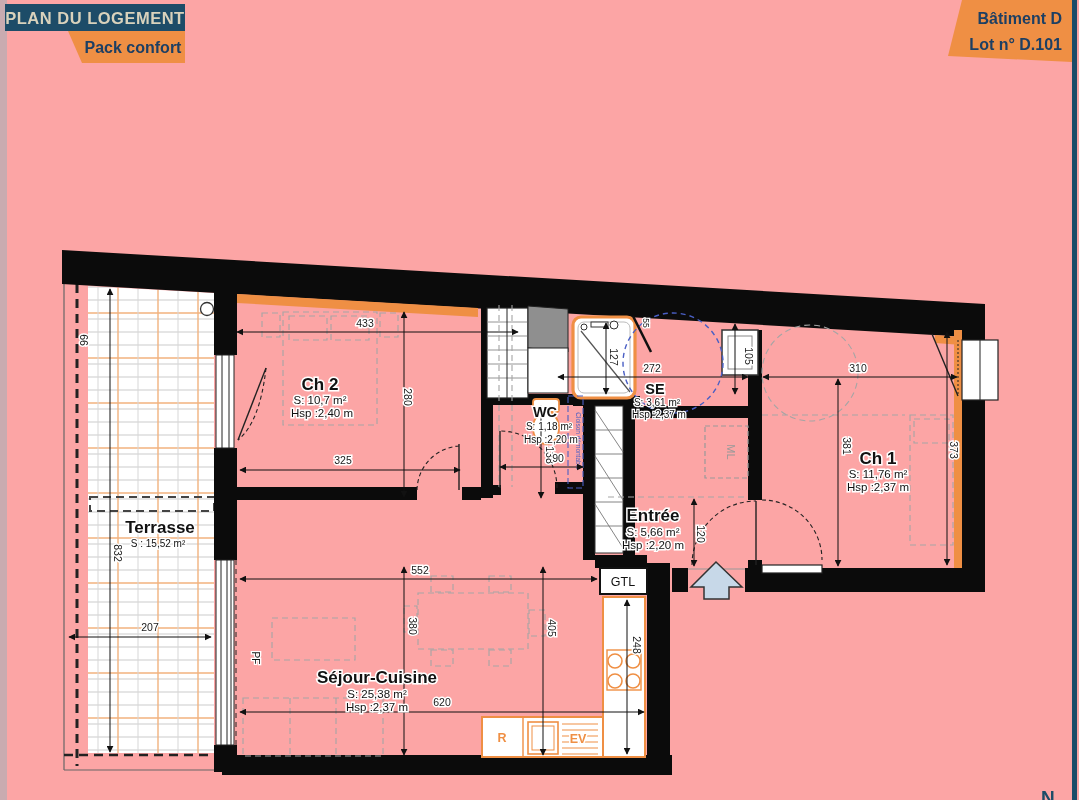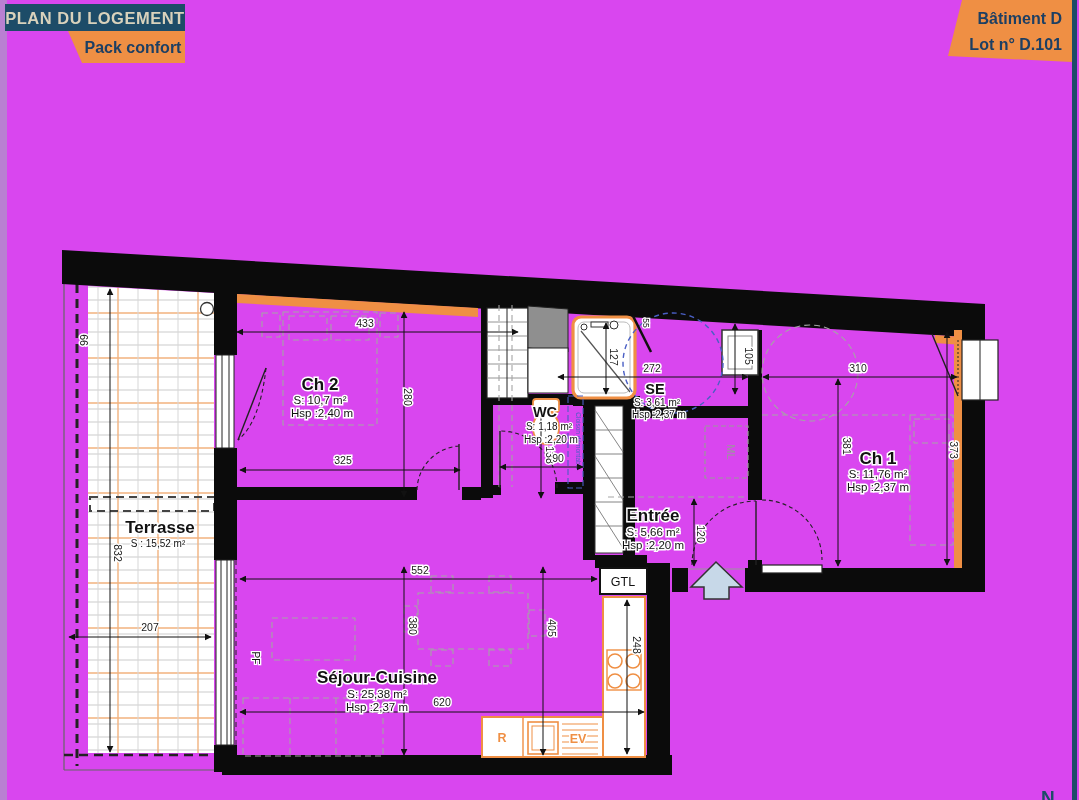--- a/index.html
+++ b/index.html
@@ -1,16 +1,16 @@
 <!DOCTYPE html>
 <html><head>
 <meta charset="utf-8">
 <style>
   html,body{margin:0;padding:0;background:#fff;}
-  .page{position:relative;width:1079px;height:800px;background:#d946ef;overflow:hidden;
+  .page{position:relative;width:1079px;height:800px;background:#fca5a5;overflow:hidden;
         font-family:"Liberation Sans", sans-serif;}
   svg{display:block}
   svg text{font-family:"Liberation Sans", sans-serif;}
   .dim{font-size:10.5px;fill:#1a1a1a;paint-order:stroke;stroke:#fff;stroke-width:3px;text-anchor:middle;}
   .dimsm{font-size:8.5px;fill:#1a1a1a;paint-order:stroke;stroke:#fff;stroke-width:2.5px;text-anchor:middle;}
   .rtitle{font-size:17px;font-weight:bold;fill:#111;text-anchor:middle;paint-order:stroke;stroke:#fff;stroke-width:3px;}
   .rtitle-s{font-size:14.5px;font-weight:bold;fill:#111;text-anchor:middle;paint-order:stroke;stroke:#fff;stroke-width:3px;}
   .rsub{font-size:11.5px;fill:#111;text-anchor:middle;paint-order:stroke;stroke:#fff;stroke-width:3px;}
   .rsub-s{font-size:10px;fill:#111;text-anchor:middle;paint-order:stroke;stroke:#fff;stroke-width:2.5px;}
   .hdr-title{font-size:16.5px;font-weight:bold;fill:#d9d2bc;text-anchor:middle;letter-spacing:.5px;}

